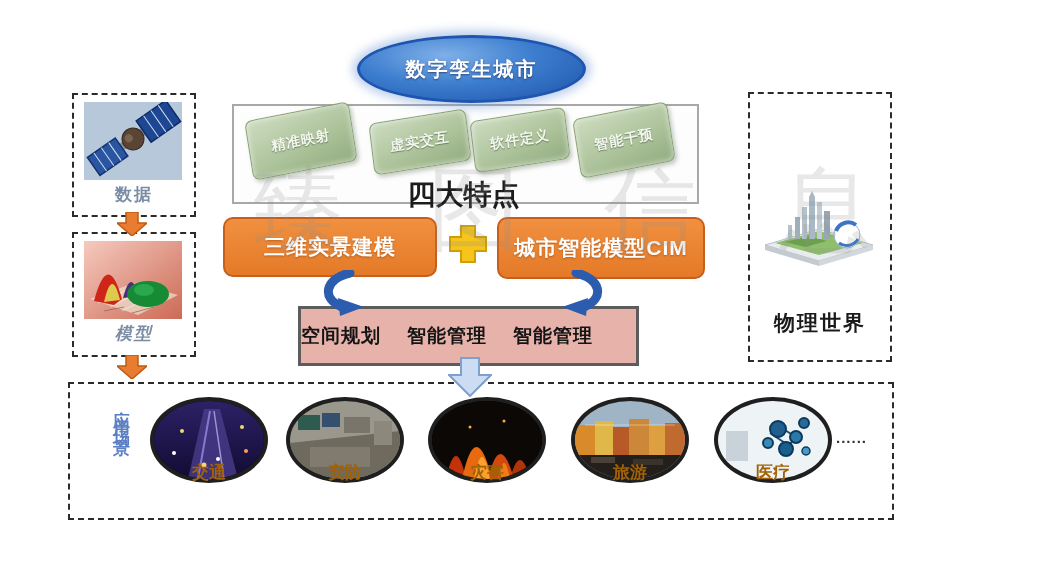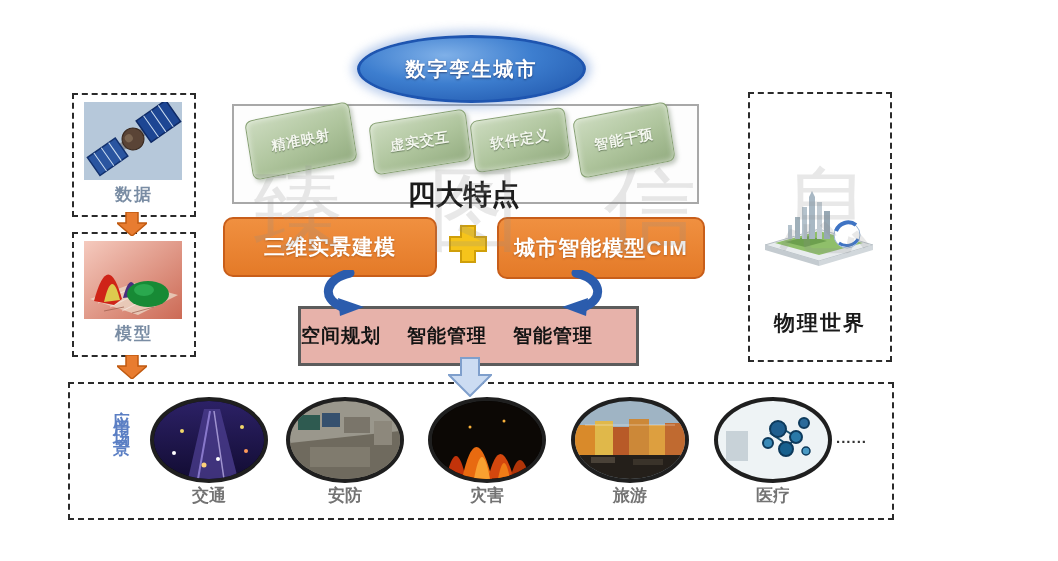--- a/index.html
+++ b/index.html
@@ -32,21 +32,21 @@
     text-shadow:0 1px 1px rgba(80,100,70,.7);
   }
   #tag-1{left:248px;top:111px;width:104px;height:58px;transform:rotate(-9deg) skewY(-2deg);}
   #tag-2{left:371px;top:116px;width:96px;height:50px;transform:rotate(-7deg) skewY(-2deg);}
   #tag-3{left:472px;top:114px;width:94px;height:50px;transform:rotate(-7deg) skewY(-2deg);}
   #tag-4{left:576px;top:110px;width:94px;height:58px;transform:rotate(-9deg) skewY(-2deg);}
   #features-caption{left:232px;top:176px;width:463px;text-align:center;font-size:28px;font-weight:bold;color:#1c1c1c;z-index:2;}
   
   .dashed{border:2px dashed #2b2b2b;background:transparent;}
   #data-box{left:72px;top:93px;width:120px;height:120px;z-index:1;}
-  #model-box{left:72px;top:232px;width:120px;height:121px;z-index:1;}
+  #model-box{left:72px;top:232px;width:120px;height:121px;z-index:1;font-style:italic;}
   .thumb{position:absolute;left:10px;top:7px;width:98px;height:78px;overflow:hidden;}
   .side-label{position:absolute;left:0;top:88px;width:100%;text-align:center;
     color:#7a8da4;font-weight:bold;font-size:17px;letter-spacing:2px;}
   
   .orange-arrow{width:30px;height:24px;z-index:2;}
   #arrow-data-model{left:117px;top:212px;}
   #arrow-model-apps{left:117px;top:355px;}
   
   .orange-box{
     background:linear-gradient(180deg,#f09040 0%,#e47a28 100%);
@@ -77,21 +77,21 @@
   #scenarios-label{
     left:110px;top:398px;writing-mode:vertical-lr;text-orientation:upright;
     color:#5b7fc4;font-weight:bold;font-size:17px;letter-spacing:9px;z-index:2;
   }
   .scene-ellipse{
     position:absolute;top:397px;width:110px;height:78px;border-radius:50%;
     border:4px solid #1f1f1f;overflow:hidden;z-index:2;background:#000;
     box-shadow:0 0 0 1px rgba(255,255,255,.6);
   }
   .scene-ellipse svg{display:block;width:110px;height:78px;}
-  .scene-label{position:absolute;top:484px;width:90px;text-align:center;font-size:17px;font-weight:bold;color:#737373;z-index:2;}
+  .scene-label{position:absolute;top:461px;width:90px;text-align:center;font-size:17px;font-weight:bold;color:#a16207;z-index:2;}
   #more-dots{left:836px;top:429px;font-size:15px;font-weight:bold;color:#333;letter-spacing:1px;z-index:2;}
 </style>
 </head>
 <body>
 
 <div id="canvas">
 
   <div class="abs" id="watermark">臻图信息</div>
 
   <div class="abs" id="title-ellipse">

